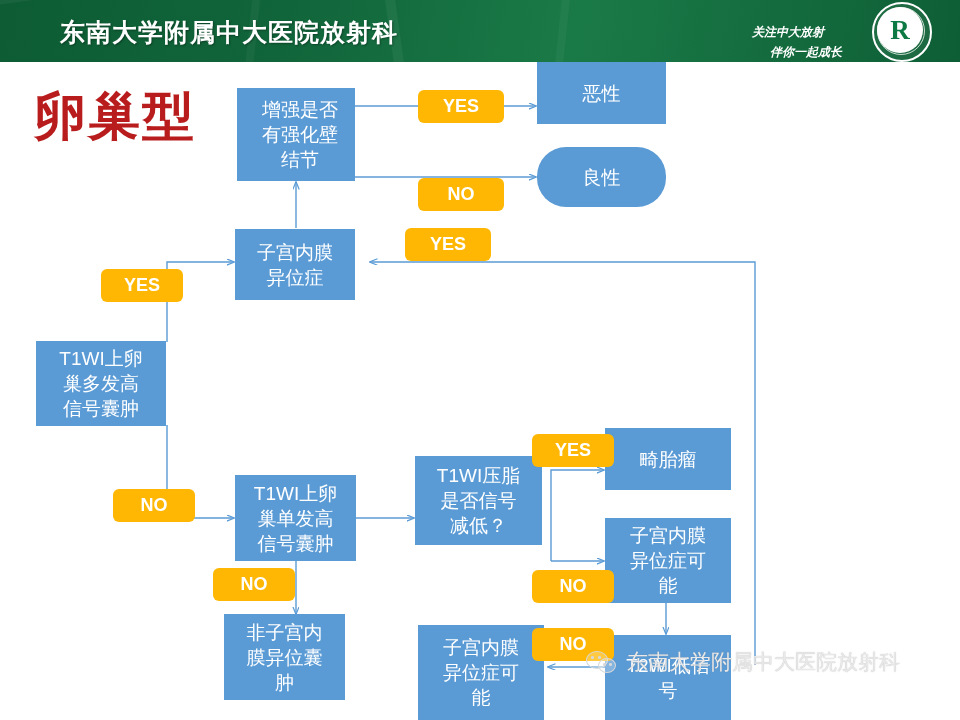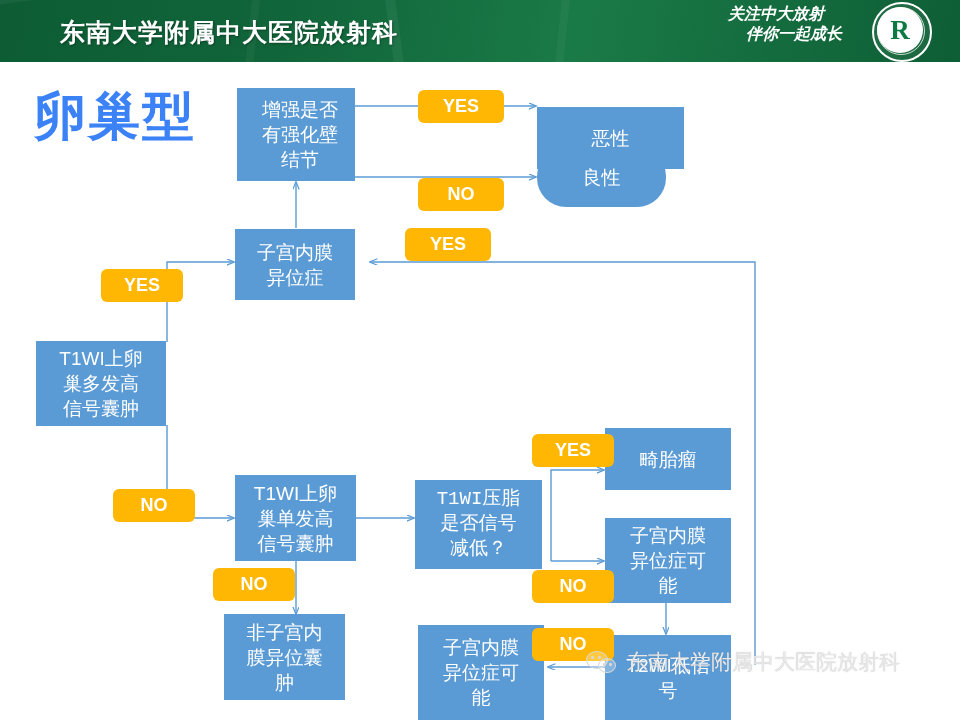--- a/index.html
+++ b/index.html
@@ -27,23 +27,23 @@
     border:8px solid rgba(255,255,255,.04);border-radius:40px;transform:rotate(6deg);
   }
   .hdr-title{
     position:absolute;left:60px;top:16px;
     font-family:"Liberation Serif","DejaVu Serif",serif;
     font-size:25px;font-weight:bold;color:#ffffff;letter-spacing:1px;
     text-shadow:1px 1px 2px rgba(0,0,0,.35);
     white-space:nowrap;
   }
   .hdr-slogan{
-    position:absolute;right:118px;top:4px;
+    position:absolute;right:118px;top:22px;
     font-family:"Liberation Serif","DejaVu Serif",serif;
-    font-size:16px;color:#ffffff;line-height:20px;font-style:italic;font-weight:bold;
+    font-size:12px;color:#ffffff;line-height:20px;font-style:italic;font-weight:bold;
     text-align:left;white-space:nowrap;
   }
   .hdr-slogan div:last-child{padding-left:18px;font-style:italic;}
   .hdr-logo{
     position:absolute;right:14px;top:2px;width:88px;height:58px;
   }
   .hdr-logo .ring{
     position:absolute;left:14px;top:0;width:56px;height:56px;border-radius:50%;
     border:2px solid #ffffff;background:rgba(255,255,255,.06);
   }
@@ -56,21 +56,21 @@
     background:#ffffff;
     display:flex;align-items:center;justify-content:center;
     font-family:"Liberation Serif","DejaVu Serif",serif;
     font-size:27px;font-weight:bold;color:#0e7a43;
   }
 
   
   .page-title{
     position:absolute;left:34px;top:82px;
     font-family:"Liberation Sans","DejaVu Sans",sans-serif;
-    font-size:52px;font-weight:bold;color:#3b82f6;letter-spacing:2px;
+    font-size:52px;font-weight:bold;color:#b91c1c;letter-spacing:2px;
     white-space:nowrap;
   }
 
   
   .node{
     position:absolute;
     background:#5B9BD5;
     color:#ffffff;
     display:flex;align-items:center;justify-content:center;
     text-align:center;
@@ -160,40 +160,40 @@
       <path d="M608,667 L548,667" marker-end="url(#ah)"></path>
 
       <path d="M755,665 L755,262 L370,262" marker-end="url(#ah)"></path>
     </g>
   </svg>
 
   <div class="node" style="left:237px;top:88px;width:118px;height:93px;padding-left:12px;">增强是否
 有强化壁
 结节</div>
 
-  <div class="node" style="left:537px;top:62px;width:147px;height:62px;margin-top:45px;">恶性</div>
+  <div class="node" style="left:537px;top:62px;width:129px;height:62px;">恶性</div>
 
   <div class="node" style="left:537px;top:147px;width:129px;height:60px;border-radius:29px;">良性</div>
 
   <div class="node" style="left:235px;top:229px;width:120px;height:71px;">子宫内膜
 异位症</div>
 
   <div class="node" style="left:36px;top:341px;width:130px;height:85px;">T1WI上卵
 巢多发高
 信号囊肿</div>
 
   <div class="node" style="left:235px;top:475px;width:121px;height:86px;">T1WI上卵
 巢单发高
 信号囊肿</div>
 
   <div class="node" style="left:224px;top:614px;width:121px;height:86px;">非子宫内
 膜异位囊
 肿</div>
 
-  <div class="node" style="left:415px;top:480px;width:127px;height:89px;font-family:Liberation Mono, monospace;">T1WI压脂
+  <div class="node" style="left:415px;top:456px;width:127px;height:89px;">T1WI压脂
 是否信号
 减低？</div>
 
   <div class="node" style="left:605px;top:428px;width:126px;height:62px;">畸胎瘤</div>
 
   <div class="node" style="left:605px;top:518px;width:126px;height:85px;">子宫内膜
 异位症可
 能</div>
 
   <div class="node" style="left:605px;top:635px;width:126px;height:85px;">T2WI低信

